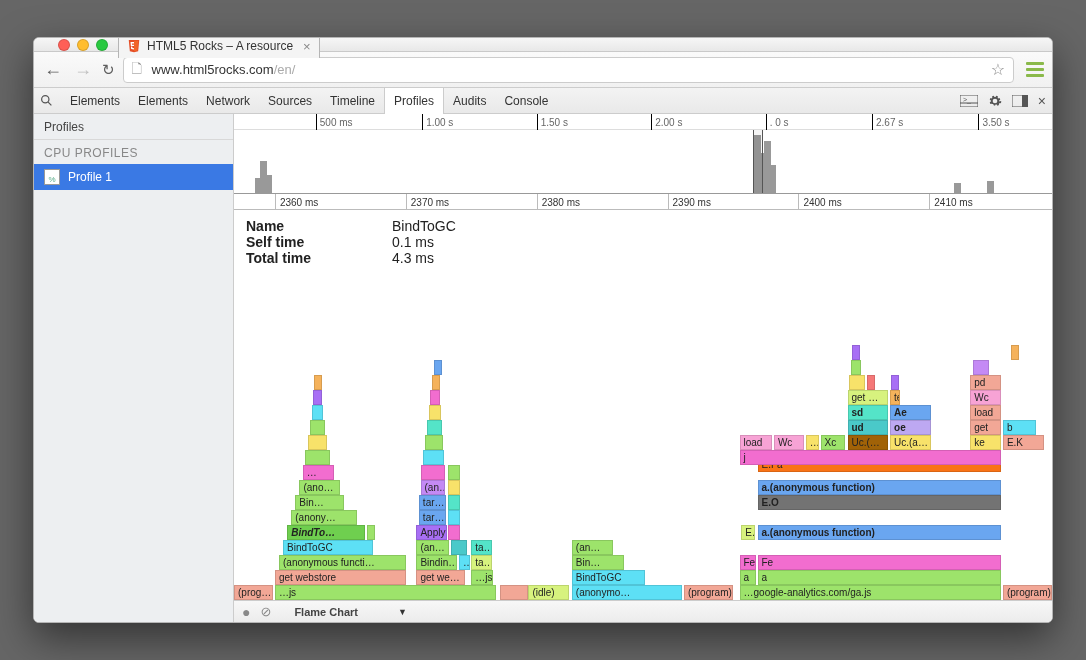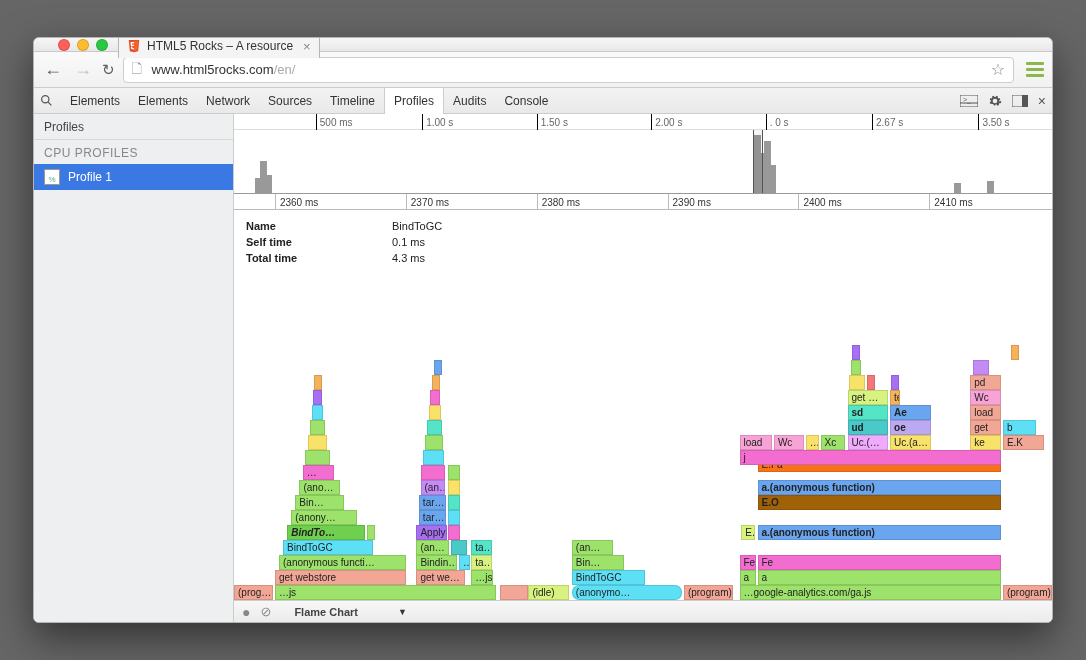--- a/index.html
+++ b/index.html
@@ -39,21 +39,21 @@
 .main { flex: 1; display: flex; flex-direction: column; min-height: 0; position:relative;}
 .overview { height: 80px; border-bottom: 1px solid #999; position: relative; background: #fff; }
 .ov-ruler { height: 16px; border-bottom: 1px solid #ddd; display:flex; font-size: 10px; color:#666; position:relative;}
 .ov-tick { position:absolute; top:0; height:16px; border-left:1px solid #000000; padding-left:3px; display:flex; align-items:center;}
 .ov-chart { position:absolute; left:0; right:0; top:16px; bottom:0;}
 .ov-bar { position:absolute; bottom:0; width:7px; background:#999;}
 .ov-sel { position:absolute; top:0; bottom:0; width:10px; border-left:1px solid #555; border-right:1px solid #555; background:rgba(0,0,0,0.04);}
 .detail-ruler { height:16px; border-bottom:1px solid #bbb; position:relative; font-size:10px; color:#333;}
 .dr-tick { position:absolute; top:0; height:16px; border-left:1px solid #bbb; padding-left:4px; display:flex; align-items:center;}
 .flame-area { flex:1; position:relative; overflow:hidden; background:#fff;}
-.tooltip { position:absolute; left:12px; top:8px; font-size:11px; color:#222; z-index:20;}
+.tooltip { position:absolute; left:12px; top:8px; font-size:14px; color:#222; z-index:20;}
 .tooltip-row { display:flex; height:16px; align-items:center;}
 .tooltip-row .tk { width:146px; font-weight:bold; }
 .flame { position:absolute; left:0; right:0; bottom:0; height:320px;}
 .fb { position:absolute; height:15px; font-size:10px; color:#222; padding:0 3px; overflow:hidden; white-space:nowrap; border:1px solid rgba(0,0,0,0.12); display:flex; align-items:center;}
 .fb.bold { font-weight:bold; }
 .status { height:22px; background:linear-gradient(#f7f7f7,#ececec); border-top:1px solid #ccc; display:flex; align-items:center; font-size:11px; color:#444; padding:0 8px; gap:10px;}
 .status .dropdown { display:flex; align-items:center; gap:40px; padding:2px 6px; border:1px solid transparent;}
 svg { display:block; }
 </style>
 </head>
@@ -195,21 +195,21 @@
               <div class="tooltip-row">
                 <span class="tk">Total time</span>
                 <span>4.3 ms</span>
               </div>
             </div>
           <div class="flame" id="flame">
               <div class="fb" style="left: 0%; width: 4.8%; bottom: 0px; background: rgb(242, 167, 150);">(prog…</div>
               <div class="fb" style="left: 5%; width: 27%; bottom: 0px; background: rgb(157, 227, 107);">…js</div>
               <div class="fb" style="left: 32.5%; width: 3.5%; bottom: 0px; background: rgb(242, 167, 150);"></div>
               <div class="fb" style="left: 36%; width: 5%; bottom: 0px; background: rgb(215, 242, 126);">(idle)</div>
-              <div class="fb" style="left: 41.3%; width: 13.5%; bottom: 0px; background: rgb(93, 224, 245); border-radius: 7px;">(anonymo…</div>
+              <div class="fb" style="left: 41.3%; width: 13.5%; bottom: 0px; background: rgb(93, 224, 245);">(anonymo…</div>
               <div class="fb" style="left: 55%; width: 6%; bottom: 0px; background: rgb(242, 167, 150);">(program)</div>
               <div class="fb" style="left: 61.8%; width: 32%; bottom: 0px; background: rgb(157, 227, 107);">…google-analytics.com/ga.js</div>
               <div class="fb" style="left: 94%; width: 6%; bottom: 0px; background: rgb(242, 167, 150);">(program)</div>
               <div class="fb" style="left: 5%; width: 16%; bottom: 15px; background: rgb(242, 167, 150);">get webstore</div>
               <div class="fb" style="left: 22.3%; width: 6%; bottom: 15px; background: rgb(242, 167, 150);">get we…</div>
               <div class="fb" style="left: 29%; width: 2.7%; bottom: 15px; background: rgb(157, 227, 107);">…js</div>
               <div class="fb" style="left: 41.3%; width: 9%; bottom: 15px; background: rgb(93, 224, 245);">BindToGC</div>
               <div class="fb" style="left: 61.8%; width: 2%; bottom: 15px; background: rgb(157, 227, 107);">a</div>
               <div class="fb" style="left: 64%; width: 29.8%; bottom: 15px; background: rgb(157, 227, 107);">a</div>
               <div class="fb" style="left: 5.5%; width: 15.5%; bottom: 30px; background: rgb(157, 227, 107);">(anonymous functi…</div>
@@ -229,39 +229,39 @@
               <div class="fb" style="left: 22.3%; width: 3.7%; bottom: 60px; background: rgb(168, 111, 245);">Apply…</div>
               <div class="fb" style="left: 26.2%; width: 1.4%; bottom: 60px; background: rgb(242, 109, 207);"></div>
               <div class="fb" style="left: 62%; width: 1.7%; bottom: 60px; background: rgb(215, 242, 126);">E…</div>
               <div class="fb bold" style="left: 64%; width: 29.8%; bottom: 60px; background: rgb(106, 166, 240);">a.(anonymous function)</div>
               <div class="fb" style="left: 7%; width: 8%; bottom: 75px; background: rgb(157, 227, 107);">(anony…</div>
               <div class="fb" style="left: 22.6%; width: 3.3%; bottom: 75px; background: rgb(106, 166, 240);">tar…</div>
               <div class="fb" style="left: 26.2%; width: 1.4%; bottom: 75px; background: rgb(93, 224, 245);"></div>
               <div class="fb" style="left: 7.5%; width: 6%; bottom: 90px; background: rgb(157, 227, 107);">Bin…</div>
               <div class="fb" style="left: 22.6%; width: 3.3%; bottom: 90px; background: rgb(106, 166, 240);">tar…</div>
               <div class="fb" style="left: 26.2%; width: 1.4%; bottom: 90px; background: rgb(84, 228, 200);"></div>
-              <div class="fb bold" style="left: 64%; width: 29.8%; bottom: 90px; background: #a16207;">E.O</div>
+              <div class="fb bold" style="left: 64%; width: 29.8%; bottom: 90px; background: #737373;">E.O</div>
               <div class="fb" style="left: 8%; width: 5%; bottom: 105px; background: rgb(157, 227, 107);">(ano…</div>
               <div class="fb" style="left: 22.8%; width: 3%; bottom: 105px; background: rgb(196, 138, 245);">(an…</div>
               <div class="fb" style="left: 26.2%; width: 1.4%; bottom: 105px; background: rgb(248, 226, 106);"></div>
               <div class="fb bold" style="left: 64%; width: 29.8%; bottom: 105px; background: rgb(106, 166, 240);">a.(anonymous function)</div>
               <div class="fb" style="left: 8.4%; width: 3.8%; bottom: 120px; background: rgb(242, 109, 207);">…</div>
               <div class="fb" style="left: 22.8%; width: 3%; bottom: 120px; background: rgb(242, 109, 207);"></div>
               <div class="fb" style="left: 26.2%; width: 1.4%; bottom: 120px; background: rgb(157, 227, 107);"></div>
               <div class="fb" style="left: 64%; width: 29.8%; bottom: 128px; background: #f97316;">E.Fa</div>
               <div class="fb" style="left: 8.7%; width: 3%; bottom: 135px; background: rgb(157, 227, 107);"></div>
               <div class="fb" style="left: 23.1%; width: 2.6%; bottom: 135px; background: rgb(93, 224, 245);"></div>
               <div class="fb" style="left: 61.8%; width: 32%; bottom: 135px; background: rgb(242, 109, 207);">j</div>
               <div class="fb" style="left: 9%; width: 2.4%; bottom: 150px; background: rgb(248, 226, 106);"></div>
               <div class="fb" style="left: 23.4%; width: 2.2%; bottom: 150px; background: rgb(157, 227, 107);"></div>
               <div class="fb" style="left: 61.8%; width: 4%; bottom: 150px; background: rgb(247, 163, 213);">load</div>
               <div class="fb" style="left: 66%; width: 3.7%; bottom: 150px; background: rgb(247, 163, 213);">Wc</div>
               <div class="fb" style="left: 69.9%; width: 1.6%; bottom: 150px; background: rgb(248, 226, 106);">…</div>
               <div class="fb" style="left: 71.7%; width: 3%; bottom: 150px; background: rgb(157, 227, 107);">Xc</div>
-              <div class="fb" style="left: 75%; width: 5%; bottom: 150px; background: #f0abfc;">Uc.(…</div>
+              <div class="fb" style="left: 75%; width: 5%; bottom: 150px; background: #a16207;">Uc.(…</div>
               <div class="fb" style="left: 80.2%; width: 5%; bottom: 150px; background: rgb(248, 226, 106);">Uc.(a…</div>
               <div class="fb" style="left: 90%; width: 3.8%; bottom: 150px; background: rgb(248, 226, 106);">ke</div>
               <div class="fb" style="left: 94%; width: 5%; bottom: 150px; background: rgb(242, 167, 150);">E.K</div>
               <div class="fb" style="left: 9.3%; width: 1.8%; bottom: 165px; background: rgb(157, 227, 107);"></div>
               <div class="fb" style="left: 23.6%; width: 1.8%; bottom: 165px; background: rgb(84, 228, 200);"></div>
               <div class="fb bold" style="left: 75%; width: 5%; bottom: 165px; background: rgb(74, 201, 201);">ud</div>
               <div class="fb bold" style="left: 80.2%; width: 5%; bottom: 165px; background: rgb(189, 168, 242);">oe</div>
               <div class="fb" style="left: 90%; width: 3.8%; bottom: 165px; background: rgb(242, 167, 150);">get</div>
               <div class="fb" style="left: 94%; width: 4%; bottom: 165px; background: rgb(93, 224, 245);">b</div>
               <div class="fb" style="left: 9.5%; width: 1.4%; bottom: 180px; background: rgb(93, 224, 245);"></div>

